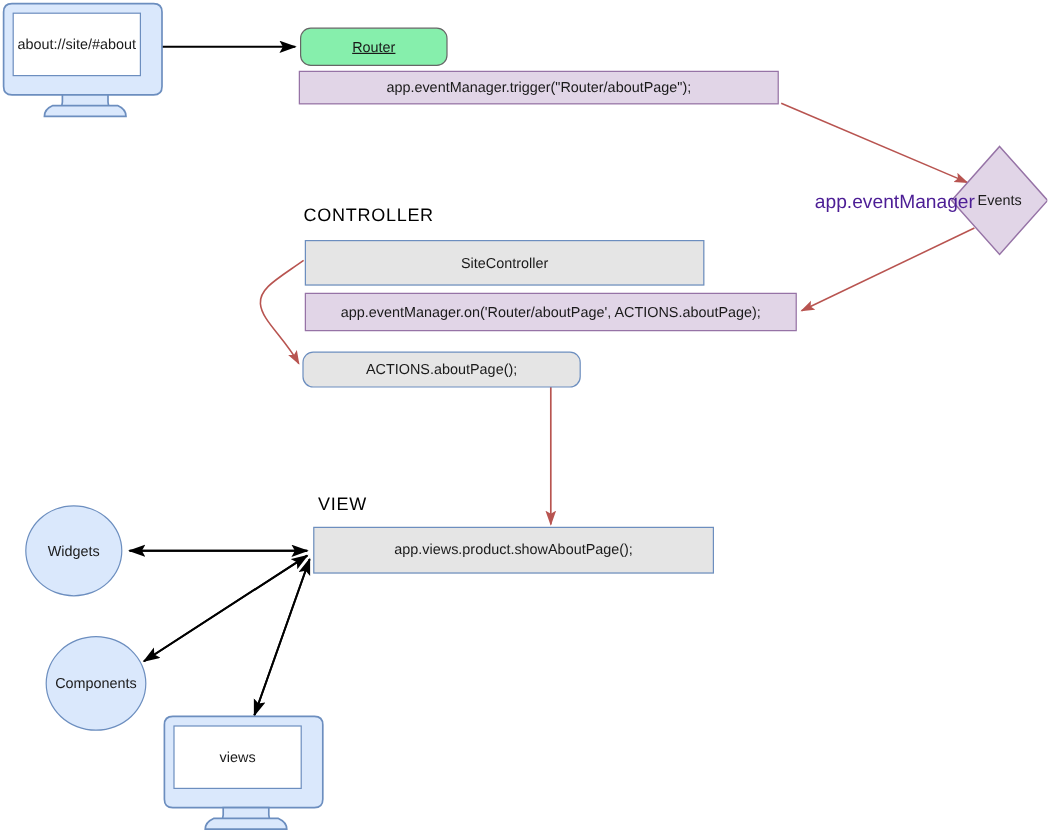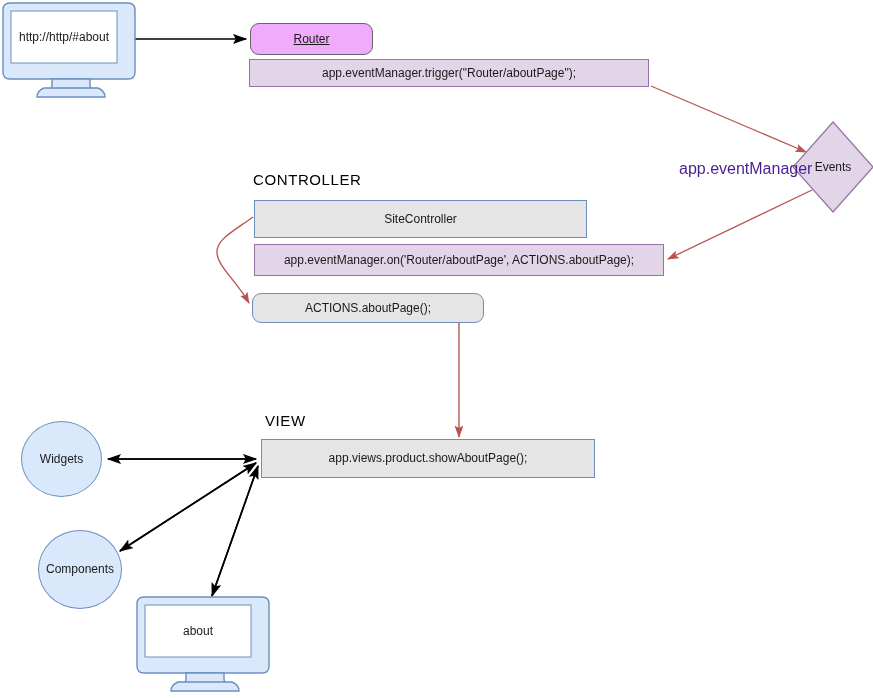--- a/index.html
+++ b/index.html
@@ -36,21 +36,21 @@
   }
   .box-blue {
     background: #e5e5e5;
     border: 1px solid #6c8ebf;
   }
   .box-purple {
     background: #e1d5e7;
     border: 1px solid #9673a6;
   }
   .box-gray {
-    background: #f0abfc;
+    background: #86efac;
     border: 1px solid #666666;
     border-radius: 9px;
     text-decoration: underline;
   }
   .box-round {
     border-radius: 9px;
   }
   .ellipse {
     background: #dae8fc;
     border: 1px solid #6c8ebf;
@@ -143,21 +143,21 @@
 
     <g>
       <path d="M137,604 q0,-7 7,-7 h118 q7,0 7,7 v62 q0,7 -7,7 h-118 q-7,0 -7,-7 z" fill="#dae8fc" stroke="#6c8ebf" stroke-width="1.4"></path>
       <path d="M186,673 h38 v6 q0,6 7,9 h-52 q7,-3 7,-9 z" fill="#dae8fc" stroke="#6c8ebf" stroke-width="1.4"></path>
       <path d="M178,682 q-7,3 -7,9 h68 q0,-6 -7,-9 z" fill="#dae8fc" stroke="#6c8ebf" stroke-width="1.4"></path>
       <rect x="145" y="605" width="106" height="52" fill="#ffffff" stroke="#6c8ebf" stroke-width="1"></rect>
     </g>
   </svg>
 
   <div class="node" style="left:11px; top:11px; width:106px; height:52px;">
-    <span>http://http/#about</span>
+    <span>about://site/#about</span>
   </div>
 
   <div class="node box-gray" style="left:250px; top:23px; width:123px; height:32px;">
     <span>Router</span>
   </div>
 
   <div class="node box-purple" style="left:249px; top:59px; width:400px; height:28px;">
     <span>app.eventManager.trigger("Router/aboutPage");</span>
   </div>
 
@@ -195,16 +195,16 @@
 
   <div class="node box-blue" style="left:261px; top:439px; width:334px; height:39px;">
     <span>app.views.product.showAboutPage();</span>
   </div>
 
   <div class="node ellipse" style="left:38px; top:530px; width:84px; height:79px;">
     <span>Components</span>
   </div>
 
   <div class="node" style="left:145px; top:605px; width:106px; height:52px;">
-    <span>about</span>
+    <span>views</span>
   </div>
 
 </div>
 
 </body></html>

